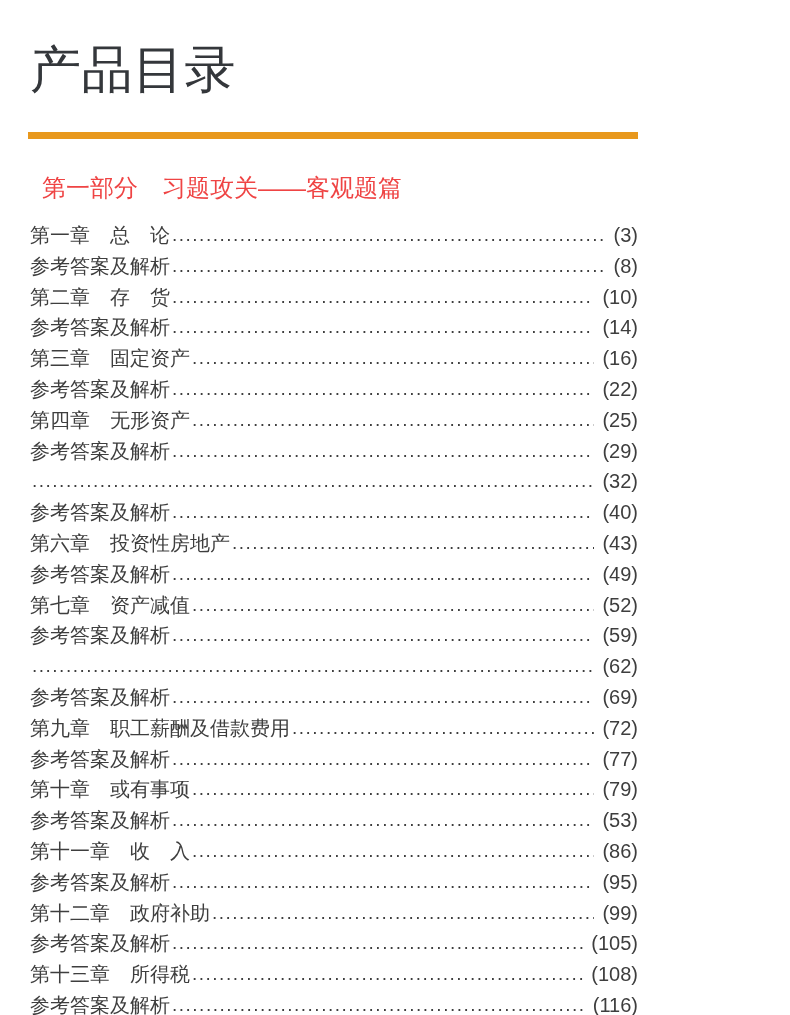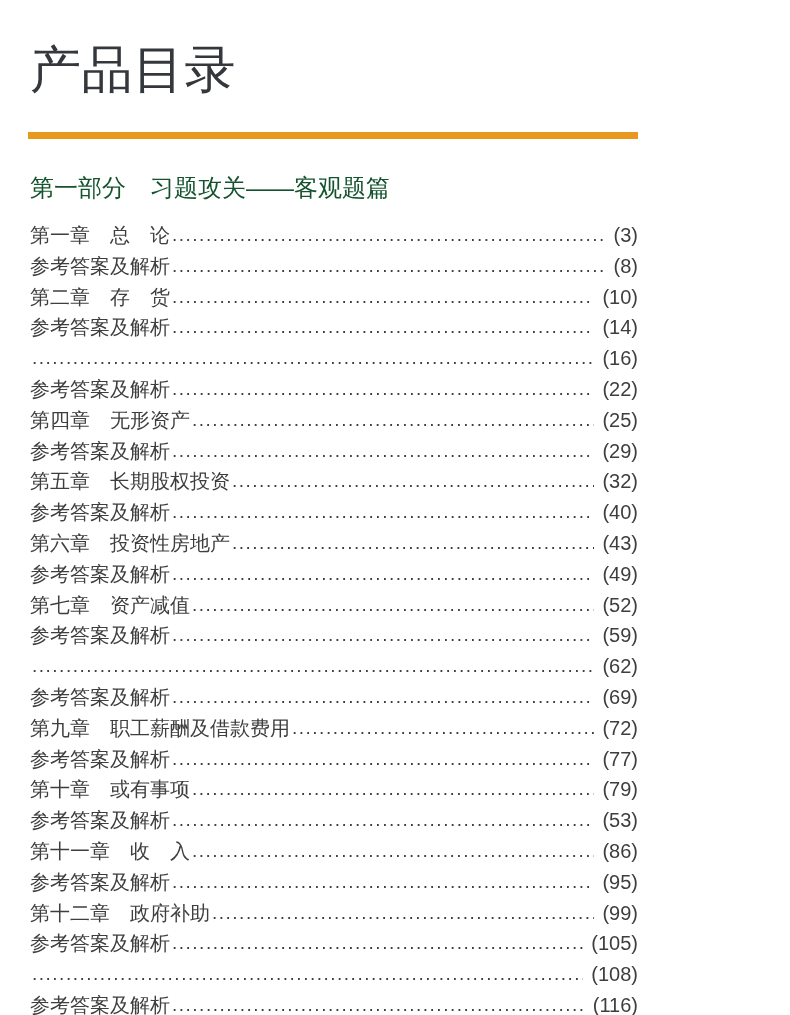--- a/index.html
+++ b/index.html
@@ -24,26 +24,26 @@
     font-weight: 500;
     color: var(--title-ink);
     letter-spacing: 0.5px;
   }
   .rule {
     height: 7px;
     margin-top: 34px;
     background: var(--accent);
   }
   .section {
-    margin: 33px 0 0;
+    margin: 33px 12px 0;
     padding-left: 2px;
     font-size: 24px;
     line-height: 31px;
     font-weight: 500;
-    color: #14532d;
+    color: #ef4444;
     white-space: pre;
   }
   .toc {
     margin-top: 17px;
     padding-left: 2px;
   }
   .row {
     display: flex;
     align-items: flex-start;
     height: 30.8px;
@@ -96,20 +96,21 @@
     <span class="pagenum">(10)</span>
   </div>
 
   <div class="row">
     <span class="label">参考答案及解析</span>
     <span class="dots">........................................................................................................................................................................................................</span>
     <span class="pagenum">(14)</span>
   </div>
 
   <div class="row">
+    <span class="label">第三章　固定资产</span>
     <span class="dots">........................................................................................................................................................................................................</span>
     <span class="pagenum">(16)</span>
   </div>
 
   <div class="row">
     <span class="label">参考答案及解析</span>
     <span class="dots">........................................................................................................................................................................................................</span>
     <span class="pagenum">(22)</span>
   </div>
 
@@ -119,21 +120,20 @@
     <span class="pagenum">(25)</span>
   </div>
 
   <div class="row">
     <span class="label">参考答案及解析</span>
     <span class="dots">........................................................................................................................................................................................................</span>
     <span class="pagenum">(29)</span>
   </div>
 
   <div class="row">
-    <span class="label">第五章　长期股权投资</span>
     <span class="dots">........................................................................................................................................................................................................</span>
     <span class="pagenum">(32)</span>
   </div>
 
   <div class="row">
     <span class="label">参考答案及解析</span>
     <span class="dots">........................................................................................................................................................................................................</span>
     <span class="pagenum">(40)</span>
   </div>
 
@@ -214,20 +214,21 @@
     <span class="pagenum">(99)</span>
   </div>
 
   <div class="row">
     <span class="label">参考答案及解析</span>
     <span class="dots">........................................................................................................................................................................................................</span>
     <span class="pagenum">(105)</span>
   </div>
 
   <div class="row">
+    <span class="label">第十三章　所得税</span>
     <span class="dots">........................................................................................................................................................................................................</span>
     <span class="pagenum">(108)</span>
   </div>
 
   <div class="row">
     <span class="label">参考答案及解析</span>
     <span class="dots">........................................................................................................................................................................................................</span>
     <span class="pagenum">(116)</span>
   </div>
 </div>

